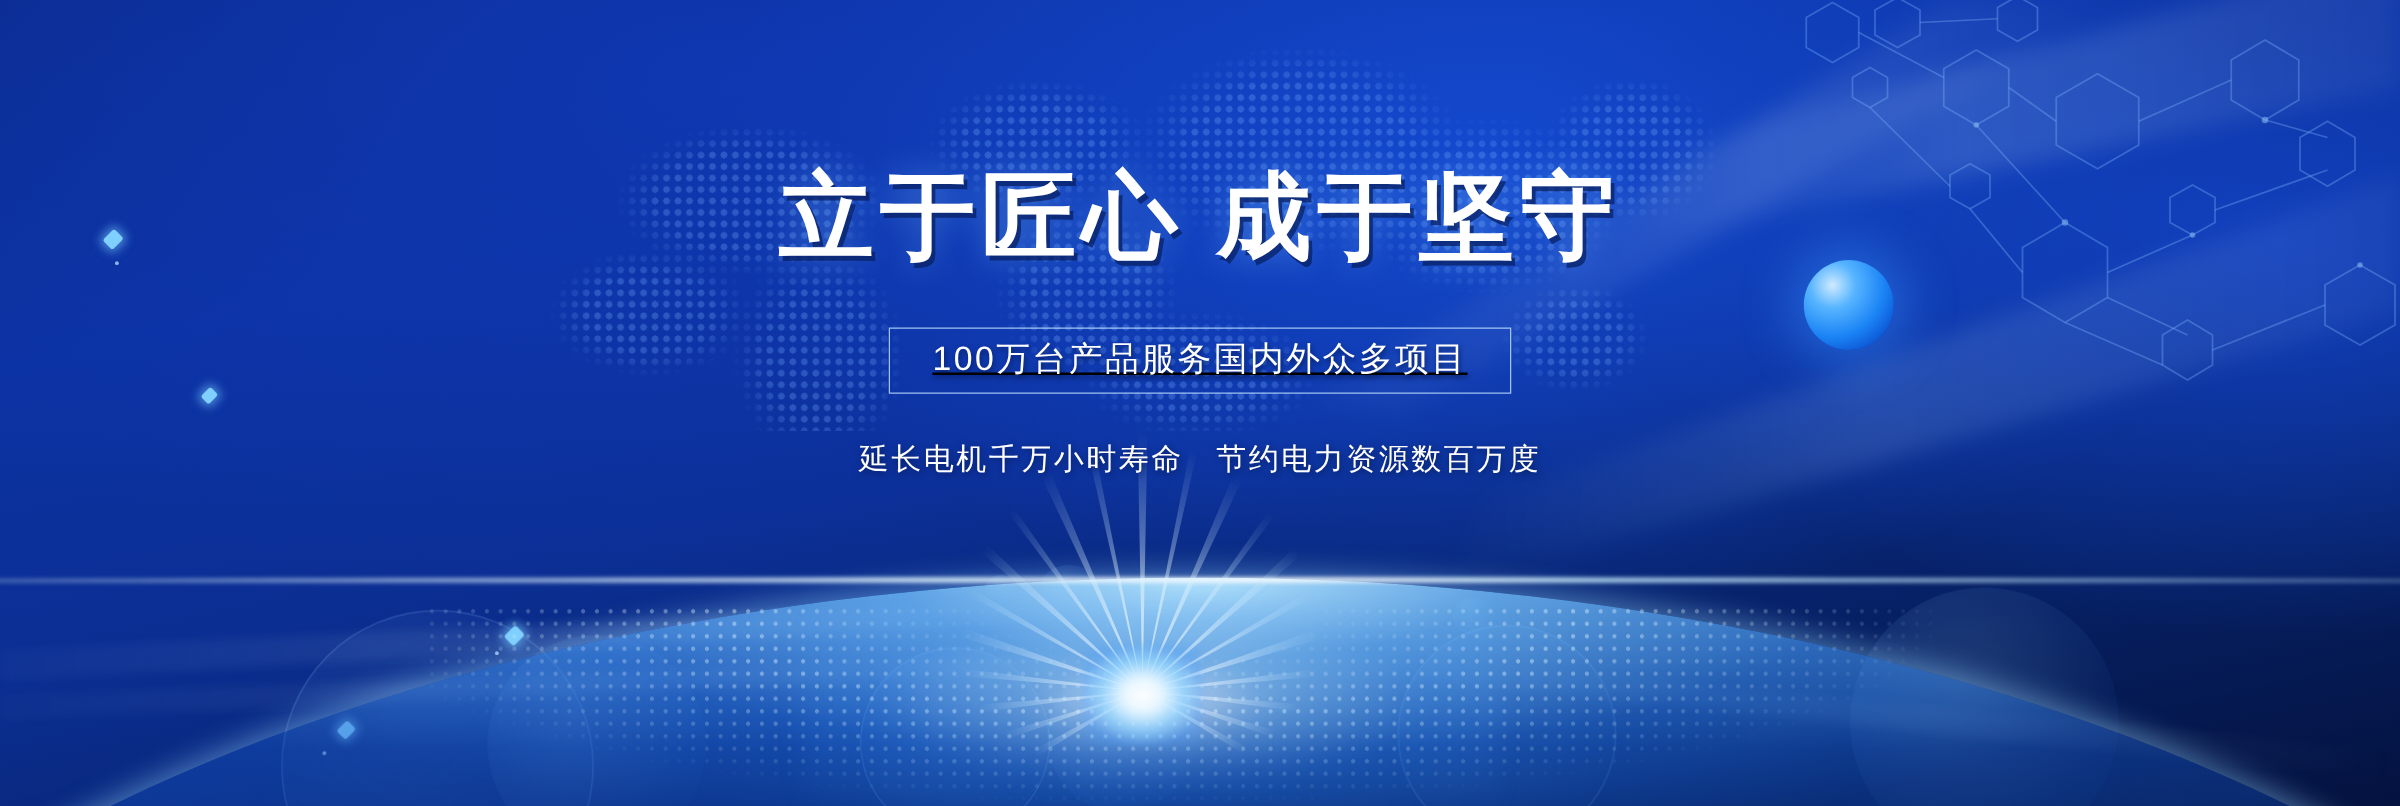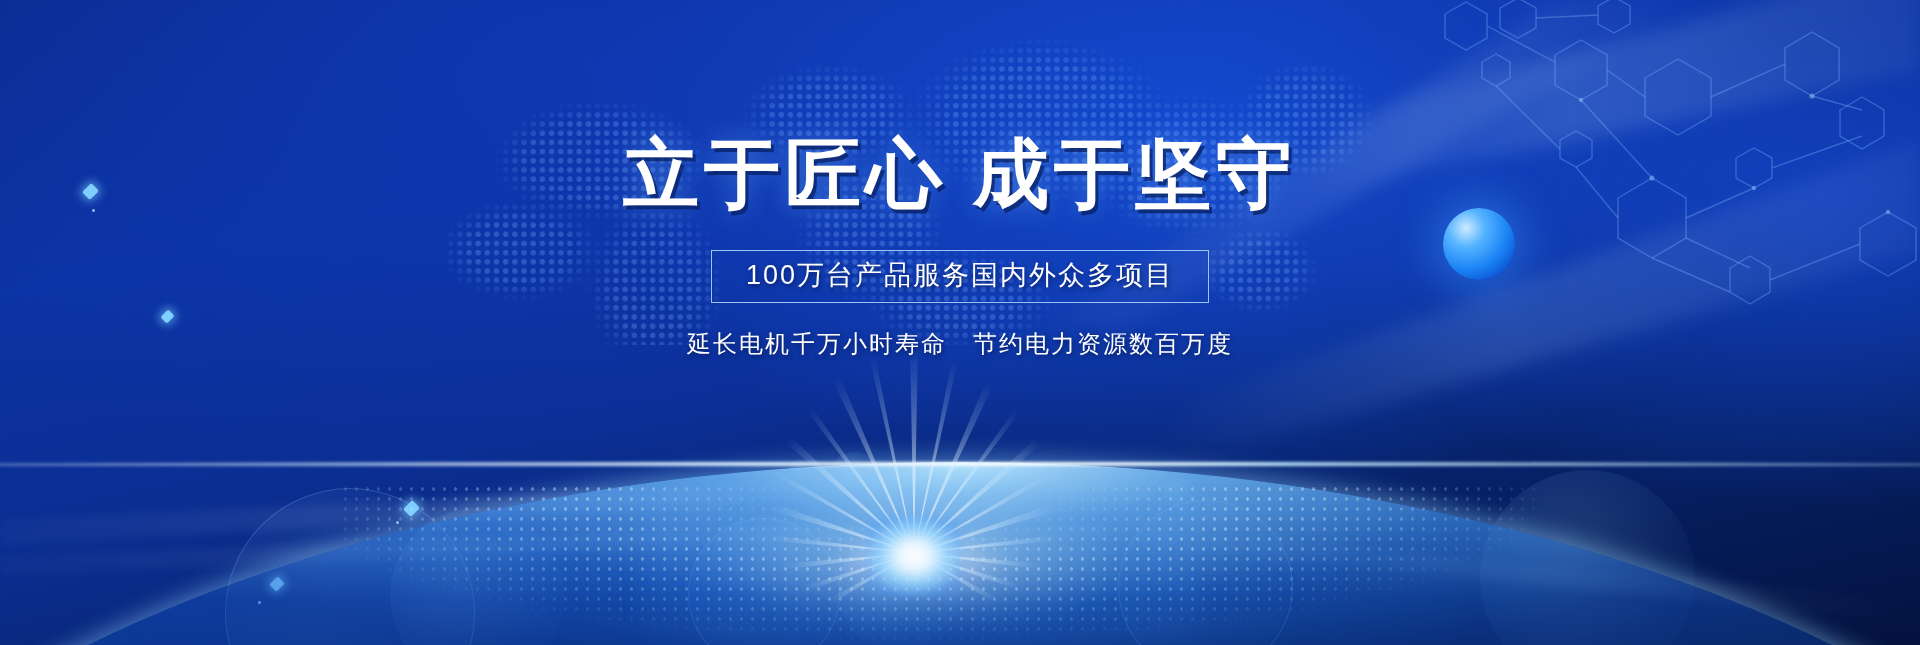--- a/index.html
+++ b/index.html
@@ -126,35 +126,37 @@
     position:absolute; left:640px; top:470px; width:560px; height:180px;
     background:radial-gradient(ellipse at 50% 50%, rgba(255,255,255,0.75) 0%, rgba(175,225,255,0.35) 25%, rgba(70,160,255,0.12) 55%, rgba(20,80,200,0) 100%);
     filter:blur(10px);
   }
 
   
   .content {
     position:absolute; left:0; top:0; width:1920px; height:645px;
     display:flex; flex-direction:column; align-items:center;
     z-index:40;
+    gap:12px;
   }
   .headline {
     margin-top:136px;
     font-size:76px;
     font-weight:bold;
     color:#ffffff;
     letter-spacing:5px;
     line-height:1;
     white-space:pre;
     text-shadow:3px 4px 0 rgba(8,32,100,0.75), 0 0 26px rgba(120,190,255,0.45);
   }
   .tagline-box {
     margin-top:38px;
     border:1px solid rgba(185,220,255,0.85);
     padding:11px 34px 13px 34px;
+    text-decoration:underline;
   }
   .tagline {
     font-size:27px;
     color:#ffffff;
     letter-spacing:2px;
     line-height:1;
     white-space:pre;
     text-shadow:1px 2px 4px rgba(6,26,85,0.8);
   }
   .subline {

